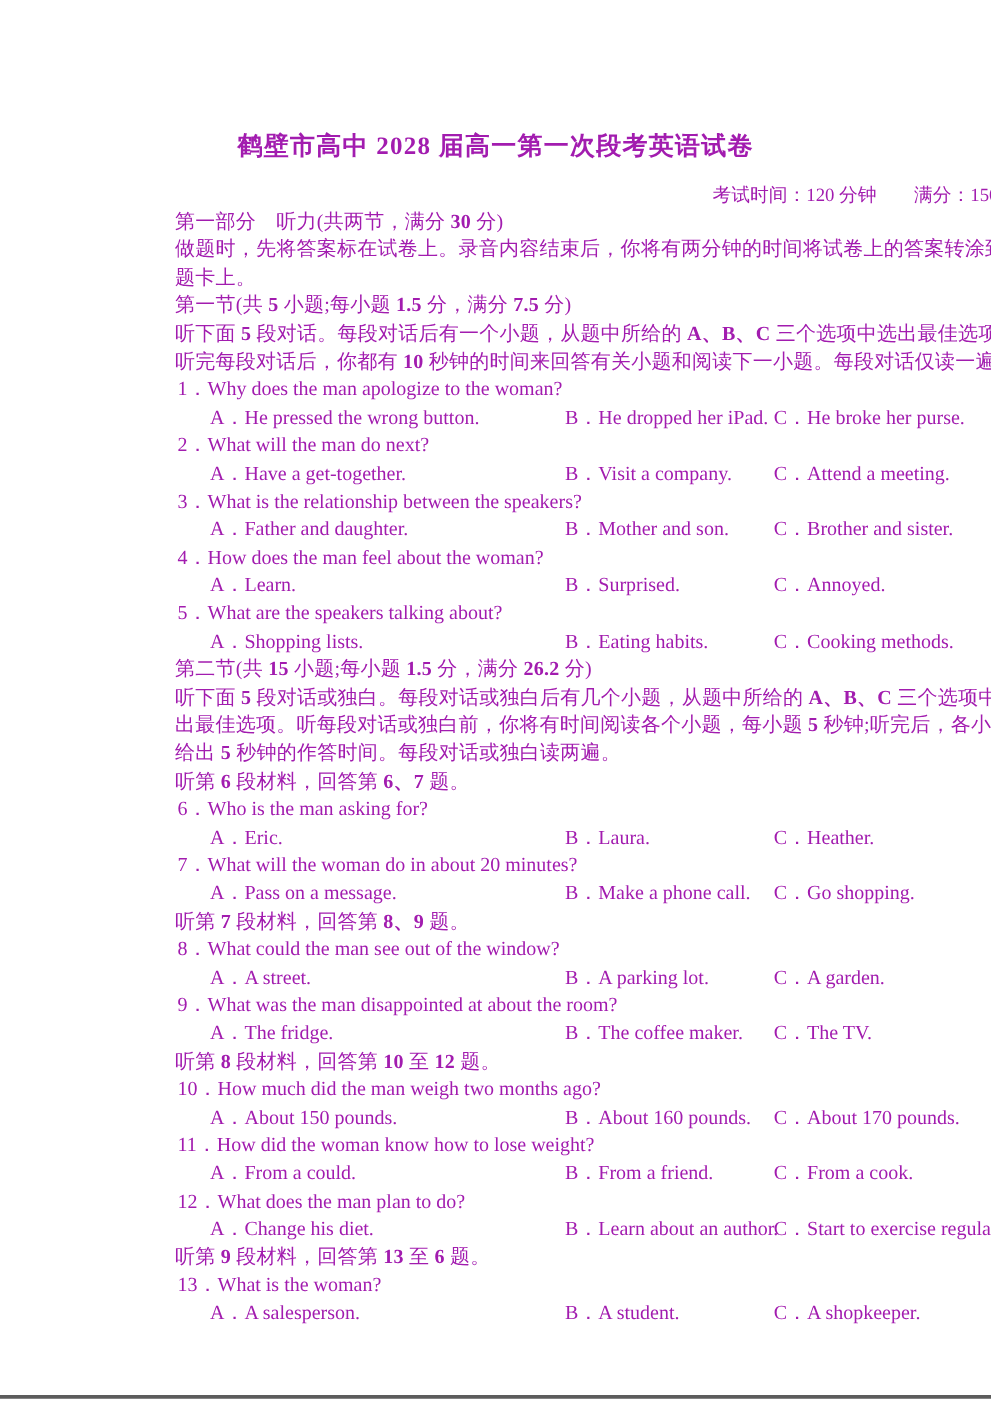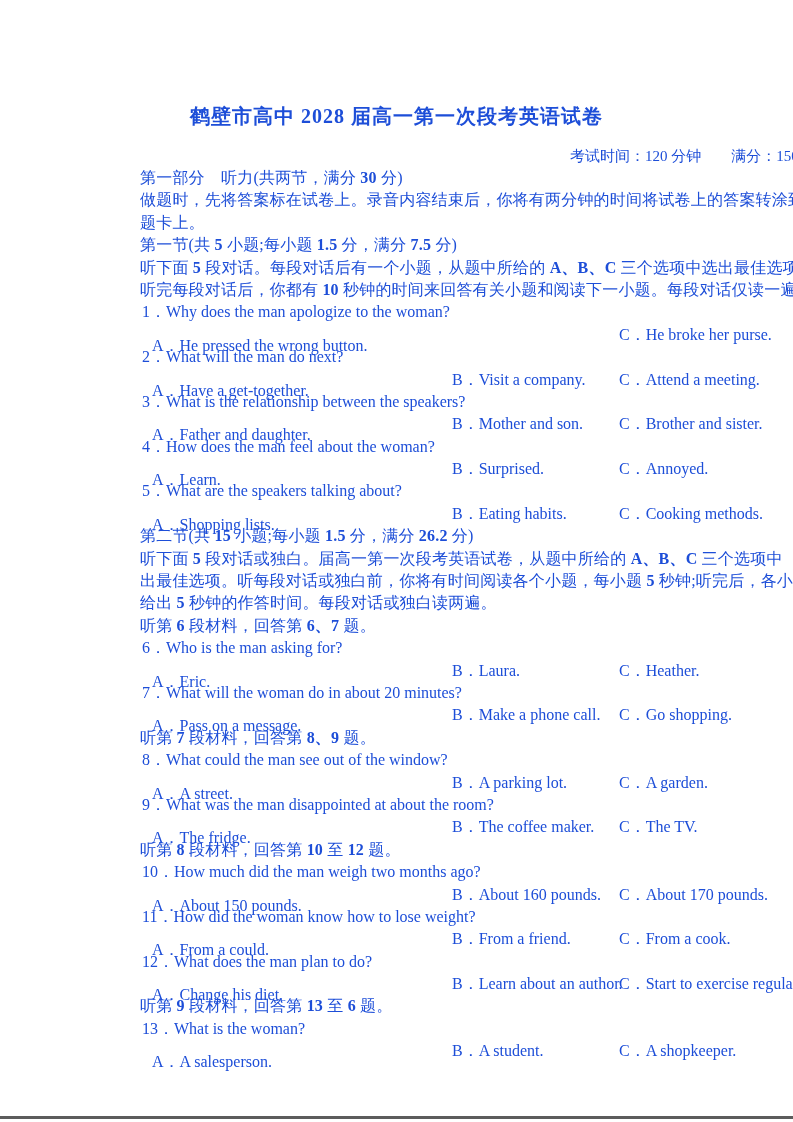--- a/index.html
+++ b/index.html
@@ -1,37 +1,37 @@
 <!DOCTYPE html>
 <html><head>
 <meta charset="utf-8">
 <style>
   html,body{margin:0;padding:0;background:#ffffff;}
   .page{
     position:relative;width:793px;height:1122px;background:#ffffff;
-    overflow:hidden;color:#1d4ed8;
+    overflow:hidden;color:#a21caf;
     font-family:"Liberation Serif","DejaVu Serif",serif;
   }
   .title{
     position:absolute;top:103px;left:0;width:793px;
     text-align:center;font-size:20px;font-weight:bold;
     letter-spacing:1px;white-space:nowrap;
   }
   .exam-info{
     position:absolute;top:147px;left:570px;
     font-size:15px;white-space:nowrap;
   }
   .doc-body{position:absolute;top:167px;left:140px;width:660px;}
   .line{height:22.4px;line-height:22.4px;font-size:16px;white-space:nowrap;}
   .line.cn{letter-spacing:0.2px;}
   .line.q{padding-left:2px;}
   .line.opts{position:relative;}
   .b{font-weight:bold;}
   .opt{position:absolute;top:0;white-space:nowrap;}
-  .opt-a{left:12px;margin-top:11px;}
+  .opt-a{left:28px;}
   .opt-b{left:312px;}
   .opt-c{left:479px;text-align:right;}
   .bottom-rule{
     position:absolute;left:0;top:1116px;width:793px;height:3px;
     background:#5c5c5c;
   }
 </style>
 </head>
 <body>
 
@@ -41,20 +41,21 @@
   <div class="doc-body">
       <div class="line cn"><span>第一部分　听力(共两节，满分 </span><span class="b">30</span><span> 分)</span></div>
       <div class="line cn"><span>做题时，先将答案标在试卷上。录音内容结束后，你将有两分钟的时间将试卷上的答案转涂到</span></div>
       <div class="line cn"><span>题卡上。</span></div>
       <div class="line cn"><span>第一节(共 </span><span class="b">5</span><span> 小题;每小题 </span><span class="b">1.5</span><span> 分，满分 </span><span class="b">7.5</span><span> 分)</span></div>
       <div class="line cn"><span>听下面 </span><span class="b">5</span><span> 段对话。每段对话后有一个小题，从题中所给的 </span><span class="b">A、B、C</span><span> 三个选项中选出最佳选项</span></div>
       <div class="line cn"><span>听完每段对话后，你都有 </span><span class="b">10</span><span> 秒钟的时间来回答有关小题和阅读下一小题。每段对话仅读一遍</span></div>
       <div class="line q">1．Why does the man apologize to the woman?</div>
       <div class="line opts">
         <span class="opt opt-a">A．He pressed the wrong button.</span>
+        <span class="opt opt-b">B．He dropped her iPad.</span>
         <span class="opt opt-c">C．He broke her purse.</span>
       </div>
       <div class="line q">2．What will the man do next?</div>
       <div class="line opts">
         <span class="opt opt-a">A．Have a get-together.</span>
         <span class="opt opt-b">B．Visit a company.</span>
         <span class="opt opt-c">C．Attend a meeting.</span>
       </div>
       <div class="line q">3．What is the relationship between the speakers?</div>
       <div class="line opts">
@@ -68,21 +69,21 @@
         <span class="opt opt-b">B．Surprised.</span>
         <span class="opt opt-c">C．Annoyed.</span>
       </div>
       <div class="line q">5．What are the speakers talking about?</div>
       <div class="line opts">
         <span class="opt opt-a">A．Shopping lists.</span>
         <span class="opt opt-b">B．Eating habits.</span>
         <span class="opt opt-c">C．Cooking methods.</span>
       </div>
       <div class="line cn"><span>第二节(共 </span><span class="b">15</span><span> 小题;每小题 </span><span class="b">1.5</span><span> 分，满分 </span><span class="b">26.2</span><span> 分)</span></div>
-      <div class="line cn"><span>听下面 </span><span class="b">5</span><span> 段对话或独白。届高一第一次段考英语试卷，从题中所给的 </span><span class="b">A、B、C</span><span> 三个选项中</span></div>
+      <div class="line cn"><span>听下面 </span><span class="b">5</span><span> 段对话或独白。每段对话或独白后有几个小题，从题中所给的 </span><span class="b">A、B、C</span><span> 三个选项中</span></div>
       <div class="line cn"><span>出最佳选项。听每段对话或独白前，你将有时间阅读各个小题，每小题 </span><span class="b">5</span><span> 秒钟;听完后，各小题</span></div>
       <div class="line cn"><span>给出 </span><span class="b">5</span><span> 秒钟的作答时间。每段对话或独白读两遍。</span></div>
       <div class="line cn"><span>听第 </span><span class="b">6</span><span> 段材料，回答第 </span><span class="b">6、7</span><span> 题。</span></div>
       <div class="line q">6．Who is the man asking for?</div>
       <div class="line opts">
         <span class="opt opt-a">A．Eric.</span>
         <span class="opt opt-b">B．Laura.</span>
         <span class="opt opt-c">C．Heather.</span>
       </div>
       <div class="line q">7．What will the woman do in about 20 minutes?</div>

